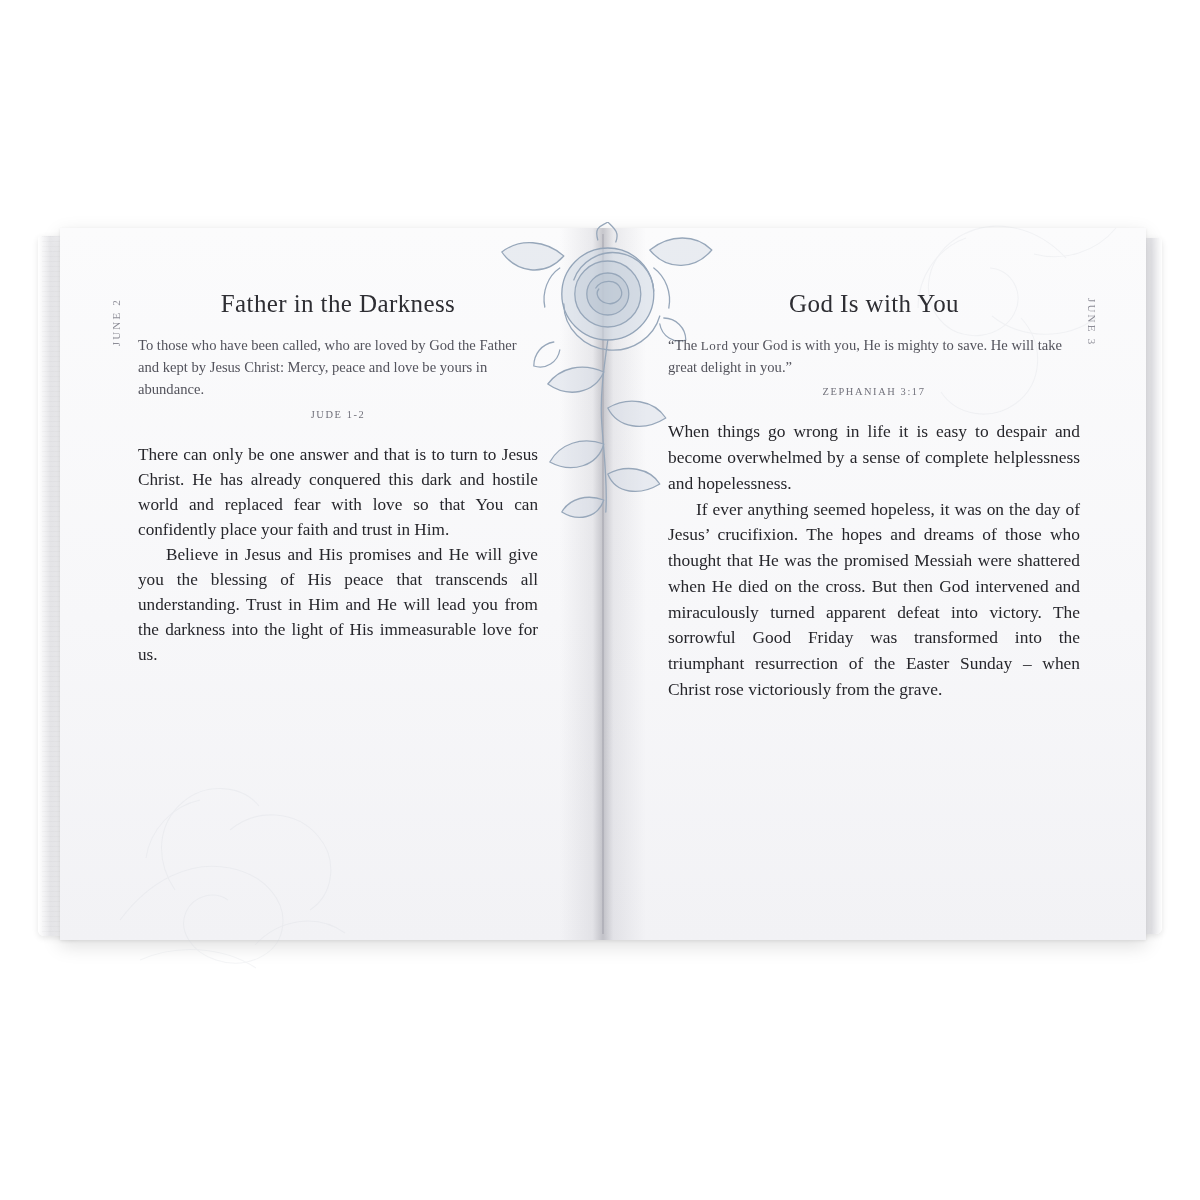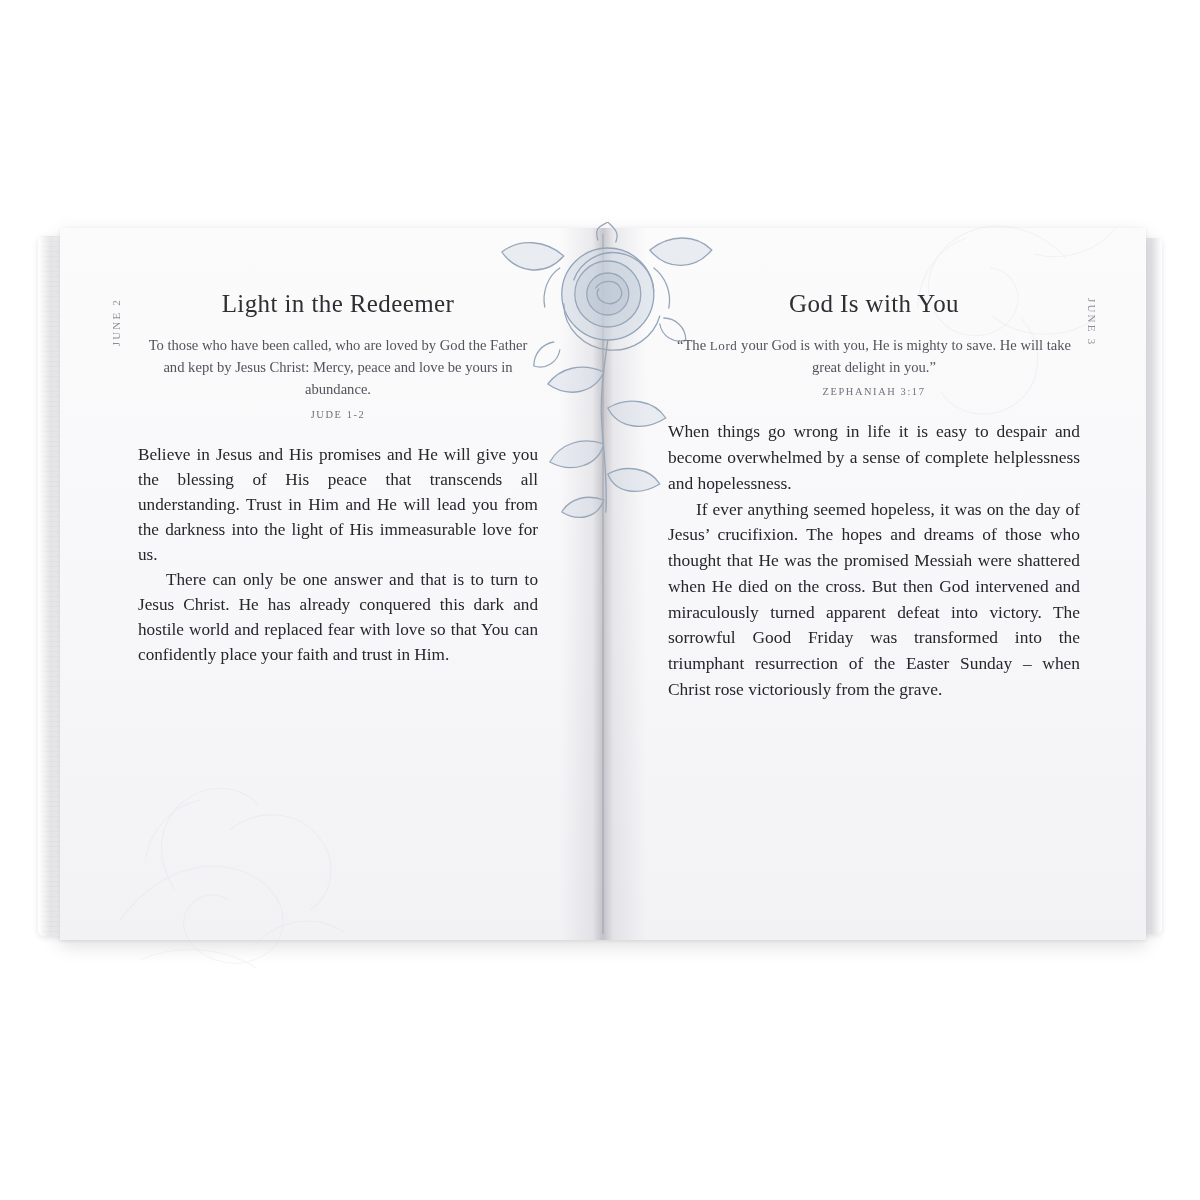--- a/index.html
+++ b/index.html
@@ -157,21 +157,20 @@
     color: #2e2e33;
     text-align: center;
   }
 
   .verse {
     margin: 0;
     font-family: "Liberation Serif", serif;
     font-size: 14.6px;
     line-height: 1.52;
     color: #53535c;
-    text-align: center;
   }
   .verse .smallcaps {
     font-size: 13px;
     letter-spacing: .6px;
   }
   .verse-ref {
     margin: 8px 0 0 0;
     text-align: center;
     font-size: 10.4px;
     letter-spacing: 1.6px;
@@ -268,28 +267,28 @@
 
           <path d="M86 120c-12 2-20 12-20 24 12 4 24-4 26-16"></path>
           <path d="M196 96c12 0 22 10 22 22-12 4-24-4-26-16"></path>
         </g>
       </svg>
 
       <div class="page left">
         <div class="date-tab left">JUNE 2</div>
 
         <div class="col">
-          <h1 class="devo-title">Light in the Redeemer</h1>
+          <h1 class="devo-title">Father in the Darkness</h1>
 
           <p class="verse">To those who have been called, who are loved by God the Father and kept by Jesus Christ: Mercy, peace and love be yours in abundance.</p>
           <p class="verse-ref">JUDE 1-2</p>
 
           <div class="body-text">
+            <p>There can only be one answer and that is to turn to Jesus Christ. He has already conquered this dark and hostile world and replaced fear with love so that You can confidently place your faith and trust in Him.</p>
             <p>Believe in Jesus and His promises and He will give you the blessing of His peace that transcends all understanding. Trust in Him and He will lead you from the darkness into the light of His immeasurable love for us.</p>
-            <p>There can only be one answer and that is to turn to Jesus Christ. He has already conquered this dark and hostile world and replaced fear with love so that You can confidently place your faith and trust in Him.</p>
           </div>
 
         </div>
       </div>
 
       <div class="page right">
         <div class="date-tab right">JUNE 3</div>
 
         <div class="col">
           <h1 class="devo-title">God Is with You</h1>

